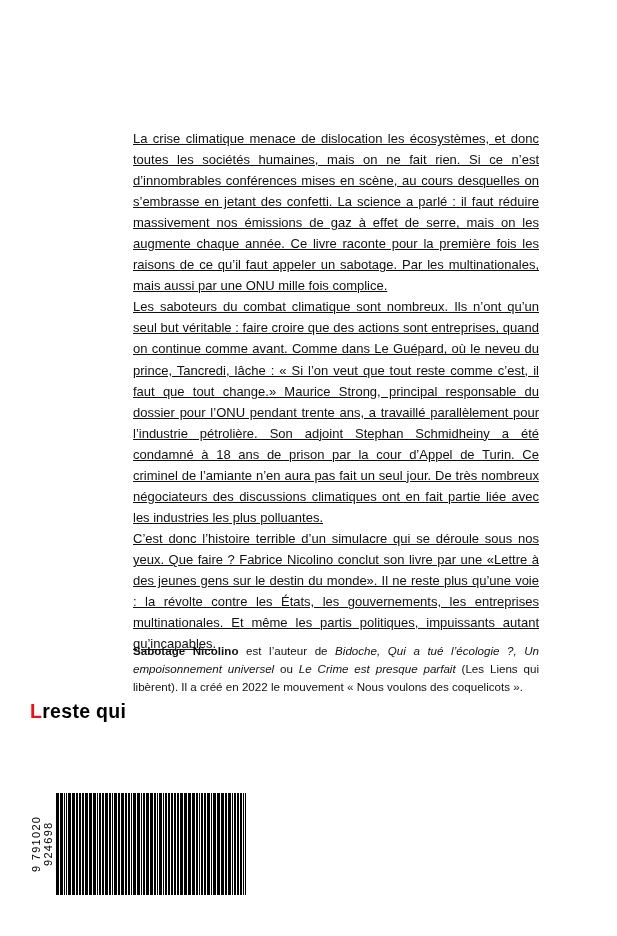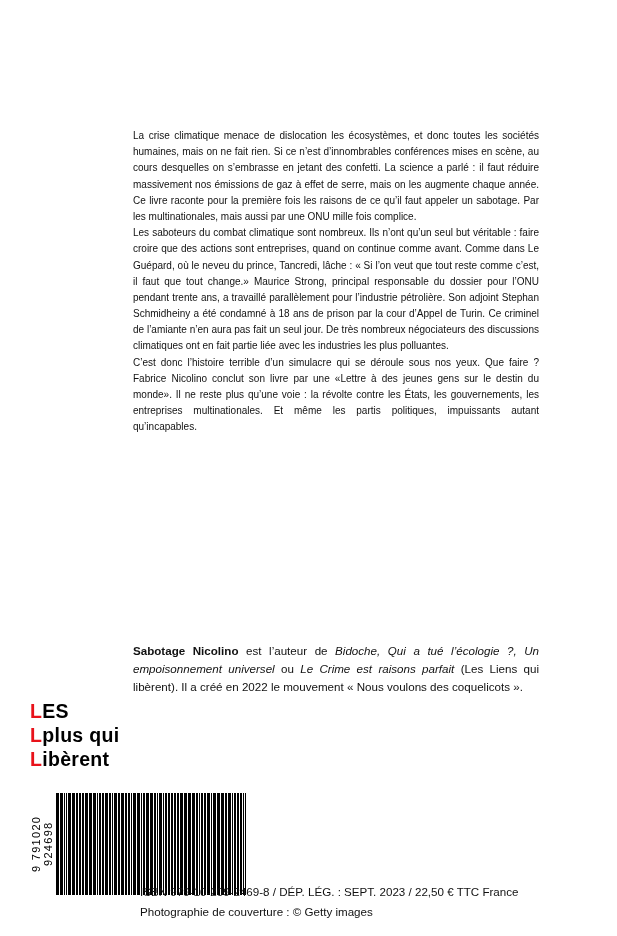--- a/index.html
+++ b/index.html
@@ -36,24 +36,25 @@
     line-height: 1.1;
     text-transform: uppercase;
   }
 
   
   .body-copy {
     position: absolute;
     left: 133px;
     top: 128px;
     width: 406px;
-    font-size: 10px;
+    font-size: 13px;
     line-height: 1.62;
     text-align: justify;
     color: #111111;
+    text-decoration: underline;
   }
   .body-copy p {
     margin: 0;
     text-indent: 0;
   }
   .body-copy p + p {
     margin-top: 0px;
   }
   .it { font-style: italic; }
 
@@ -133,27 +134,25 @@
 <div class="page">
 
 
   <div class="body-copy">
     <p>La crise climatique menace de dislocation les écosystèmes, et donc toutes les sociétés humaines, mais on ne fait rien. Si ce n’est d’innombrables conférences mises en scène, au cours desquelles on s’embrasse en jetant des confetti. La science a parlé : il faut réduire massivement nos émissions de gaz à effet de serre, mais on les augmente chaque année. Ce livre raconte pour la première fois les raisons de ce qu’il faut appeler un sabotage. Par les multinationales, mais aussi par une ONU mille fois complice.</p>
     <p>Les saboteurs du combat climatique sont nombreux. Ils n’ont qu’un seul but véritable : faire croire que des actions sont entreprises, quand on continue comme avant. Comme dans Le Guépard, où le neveu du prince, Tancredi, lâche : « Si l’on veut que tout reste comme c’est, il faut que tout change.» Maurice Strong, principal responsable du dossier pour l’ONU pendant trente ans, a travaillé parallèlement pour l’industrie pétrolière. Son adjoint Stephan Schmidheiny a été condamné à 18 ans de prison par la cour d’Appel de Turin. Ce criminel de l’amiante n’en aura pas fait un seul jour. De très nombreux négociateurs des discussions climatiques ont en fait partie liée avec les industries les plus polluantes.</p>
     <p>C’est donc l’histoire terrible d’un simulacre qui se déroule sous nos yeux. Que faire ? Fabrice Nicolino conclut son livre par une «Lettre à des jeunes gens sur le destin du monde». Il ne reste plus qu’une voie : la révolte contre les États, les gouvernements, les entreprises multinationales. Et même les partis politiques, impuissants autant qu’incapables.</p>
   </div>
 
   <div class="bio">
-    <span class="name">Sabotage Nicolino</span><span> est l’auteur de </span><span class="it">Bidoche, Qui a tué l’écologie ?, Un empoisonnement universel</span><span> ou </span><span class="it">Le Crime est raisons parfait</span><span> (Les Liens qui libèrent). Il a créé en 2022 le mouvement « Nous voulons des coquelicots ».</span>
+    <span class="name">Sabotage Nicolino</span><span> est l’auteur de </span><span class="it">Bidoche, Qui a tué l’écologie ?, Un empoisonnement universel</span><span> ou </span><span class="it">Le Crime est presque parfait</span><span> (Les Liens qui libèrent). Il a créé en 2022 le mouvement « Nous voulons des coquelicots ».</span>
   </div>
 
   <div class="logo">
-    <div><span class="red">L</span><span>ES</span></div>
-    <div><span class="red">L</span><span>plus qui</span></div>
-    <div><span class="red">L</span><span>ibèrent</span></div>
+    <div><span class="red">L</span><span>reste qui</span></div>
   </div>
 
   <div class="barcode-wrap">
     <div class="barcode-num">9 791020 924698</div>
     <div class="bars" id="bars">
         <span style="width: 3px;"></span>
         <span style="width: 1px; background: rgb(255, 255, 255);"></span>
         <span style="width: 3px;"></span>
         <span style="width: 1px; background: rgb(255, 255, 255);"></span>
         <span style="width: 1px;"></span>
@@ -268,18 +267,14 @@
         <span style="width: 1px; background: rgb(255, 255, 255);"></span>
         <span style="width: 2px;"></span>
         <span style="width: 1px; background: rgb(255, 255, 255);"></span>
         <span style="width: 1px;"></span>
         <span style="width: 1px; background: rgb(255, 255, 255);"></span>
         <span style="width: 1px;"></span>
         <span style="width: 1px; background: rgb(255, 255, 255);"></span>
       </div>
   </div>
 
-  <div class="footer">
-    <div>ISBN 979-10-209-2469-8 / DÉP. LÉG. : SEPT. 2023 / 22,50 € TTC France</div>
-    <div>Photographie de couverture : © Getty images</div>
-  </div>
 
 </div>
 
 </body></html>

